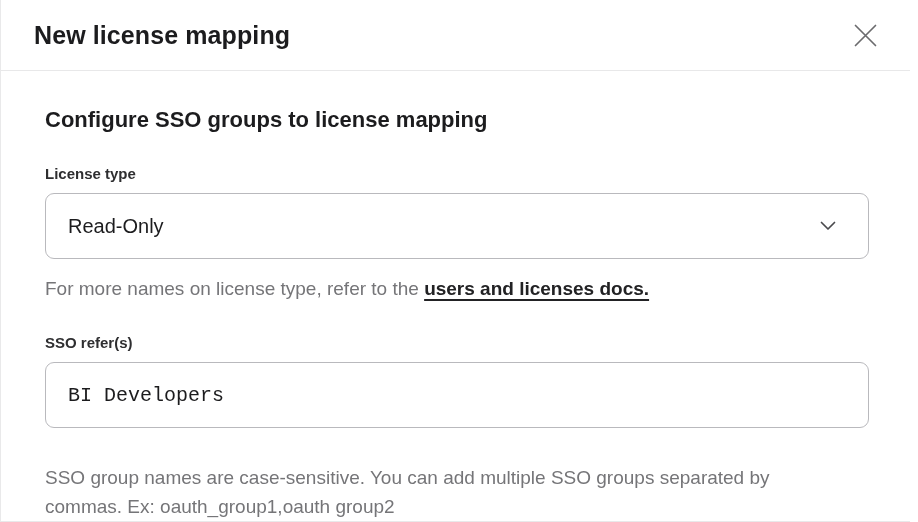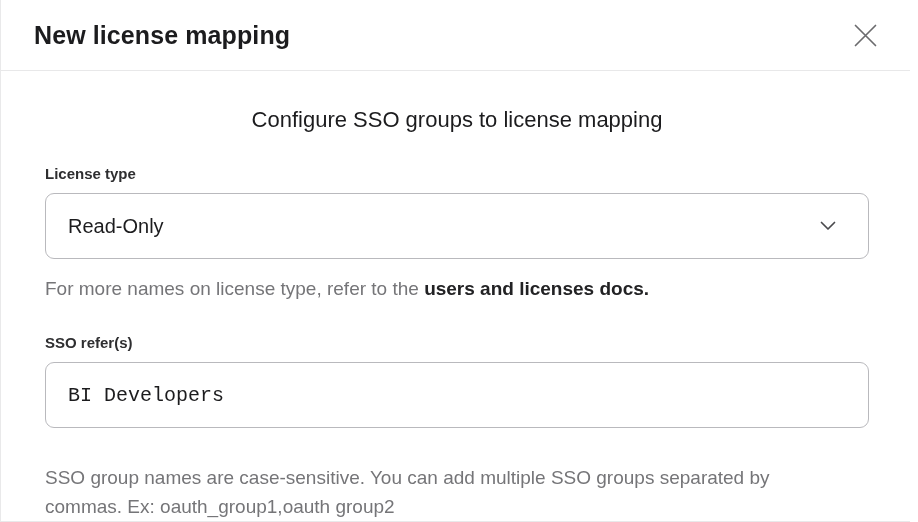--- a/index.html
+++ b/index.html
@@ -43,24 +43,23 @@
     display: flex;
     align-items: center;
     justify-content: center;
   }
   .close-btn svg { display: block; }
   .modal-body {
     padding: 36px 41px 0 44px;
   }
   .form-heading {
     font-size: 22px;
-    font-weight: 400;
+    font-weight: 700;
     color: #1c1c1e;
     line-height: 26px;
-    text-align: center;
   }
   .field-label {
     display: block;
     font-size: 15px;
     font-weight: 700;
     color: #2e2e30;
     margin-top: 29px;
     line-height: 23px;
   }
   .box {
@@ -88,20 +87,21 @@
   }
   .help-text {
     margin-top: 15px;
     font-size: 19px;
     line-height: 29px;
     color: #757578;
   }
   .help-text a {
     color: #222224;
     font-weight: 700;
+    text-decoration: underline;
     text-decoration-thickness: 1.5px;
     text-underline-offset: 4px;
     cursor: pointer;
   }
   .help-wrap { max-width: 745px; margin-top: 35px; }
   .mt-28 { margin-top: 28px; }
 </style>
 </head>
 <body>
 

